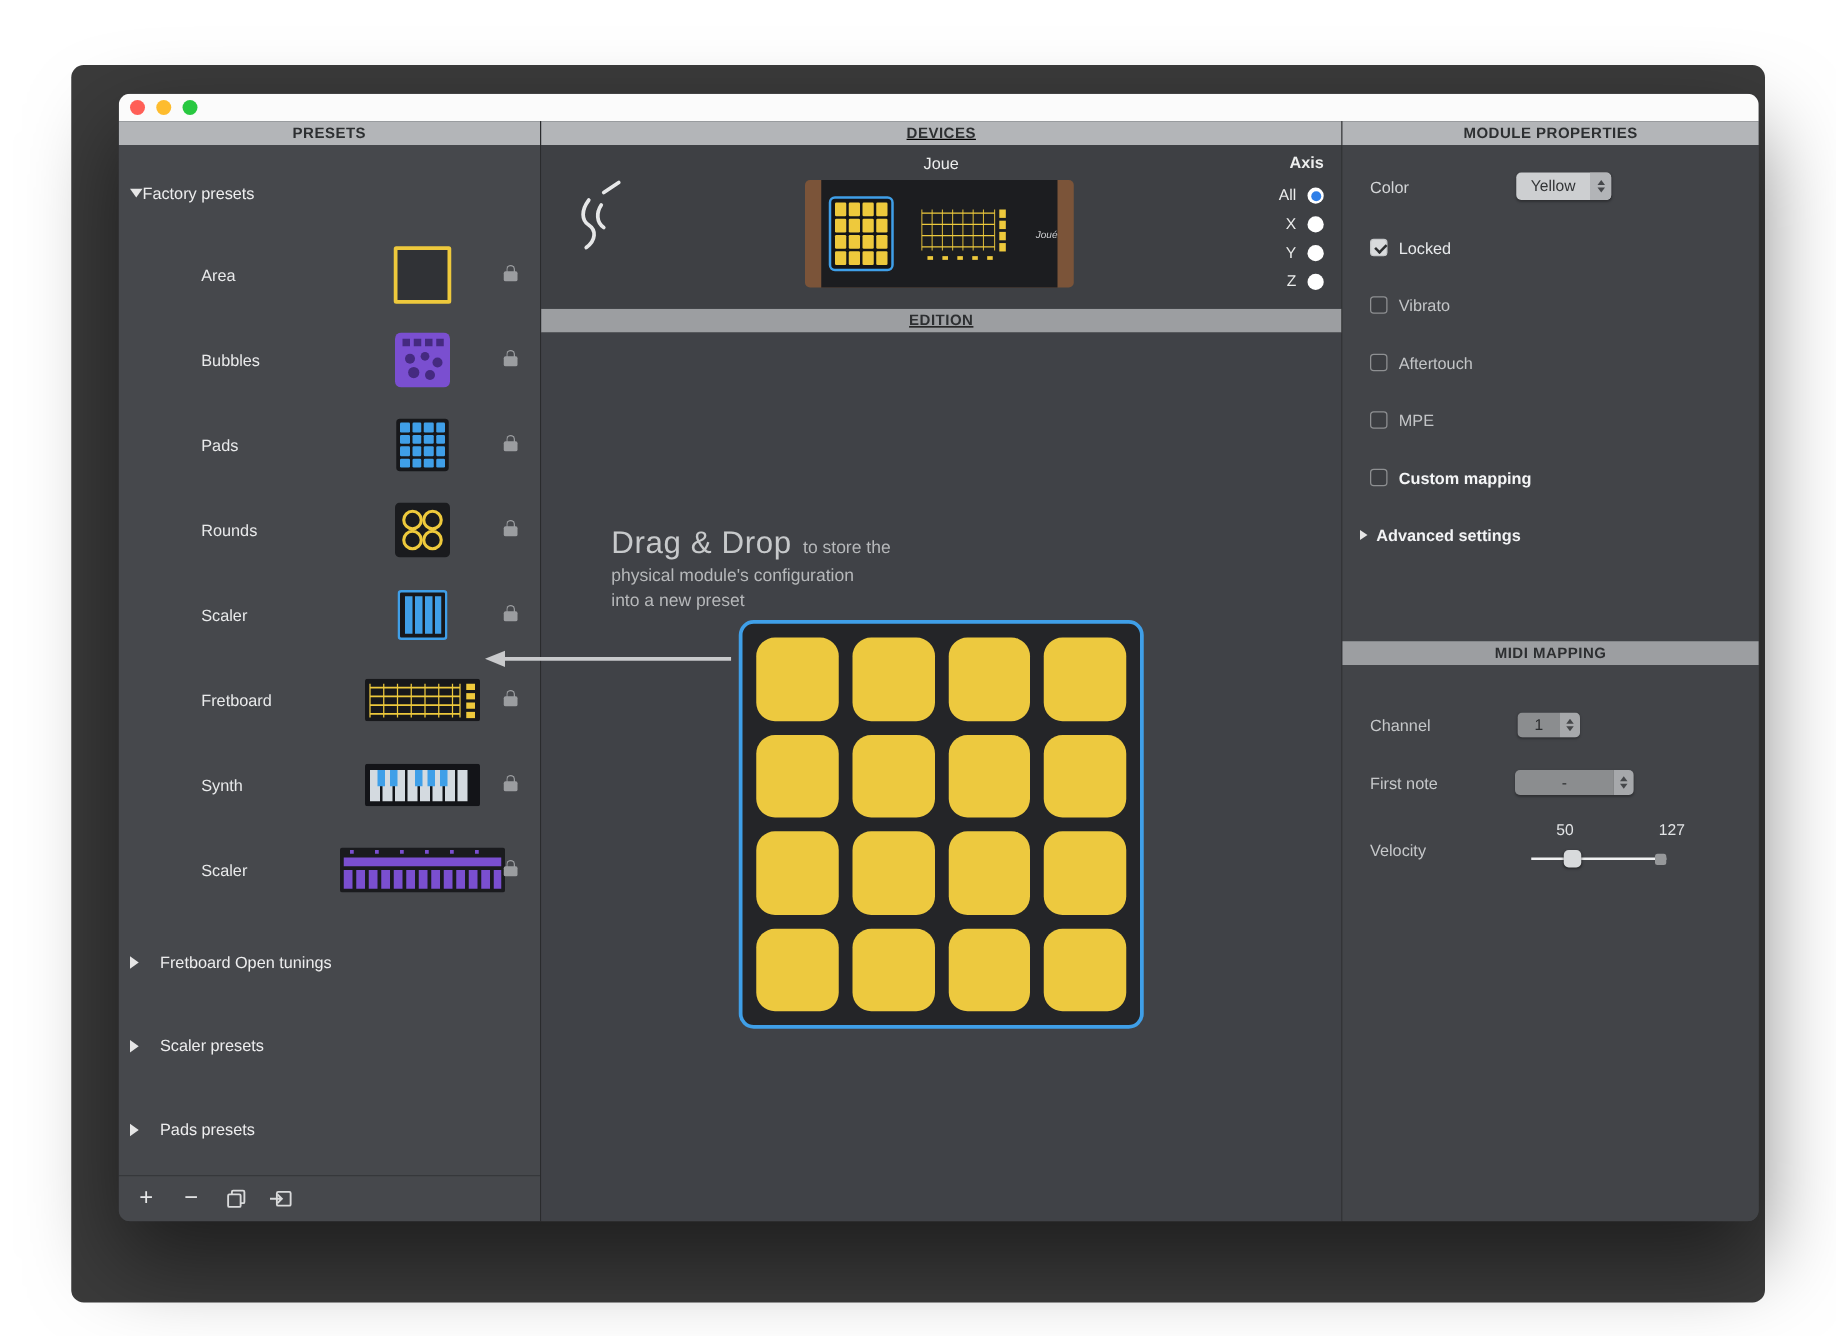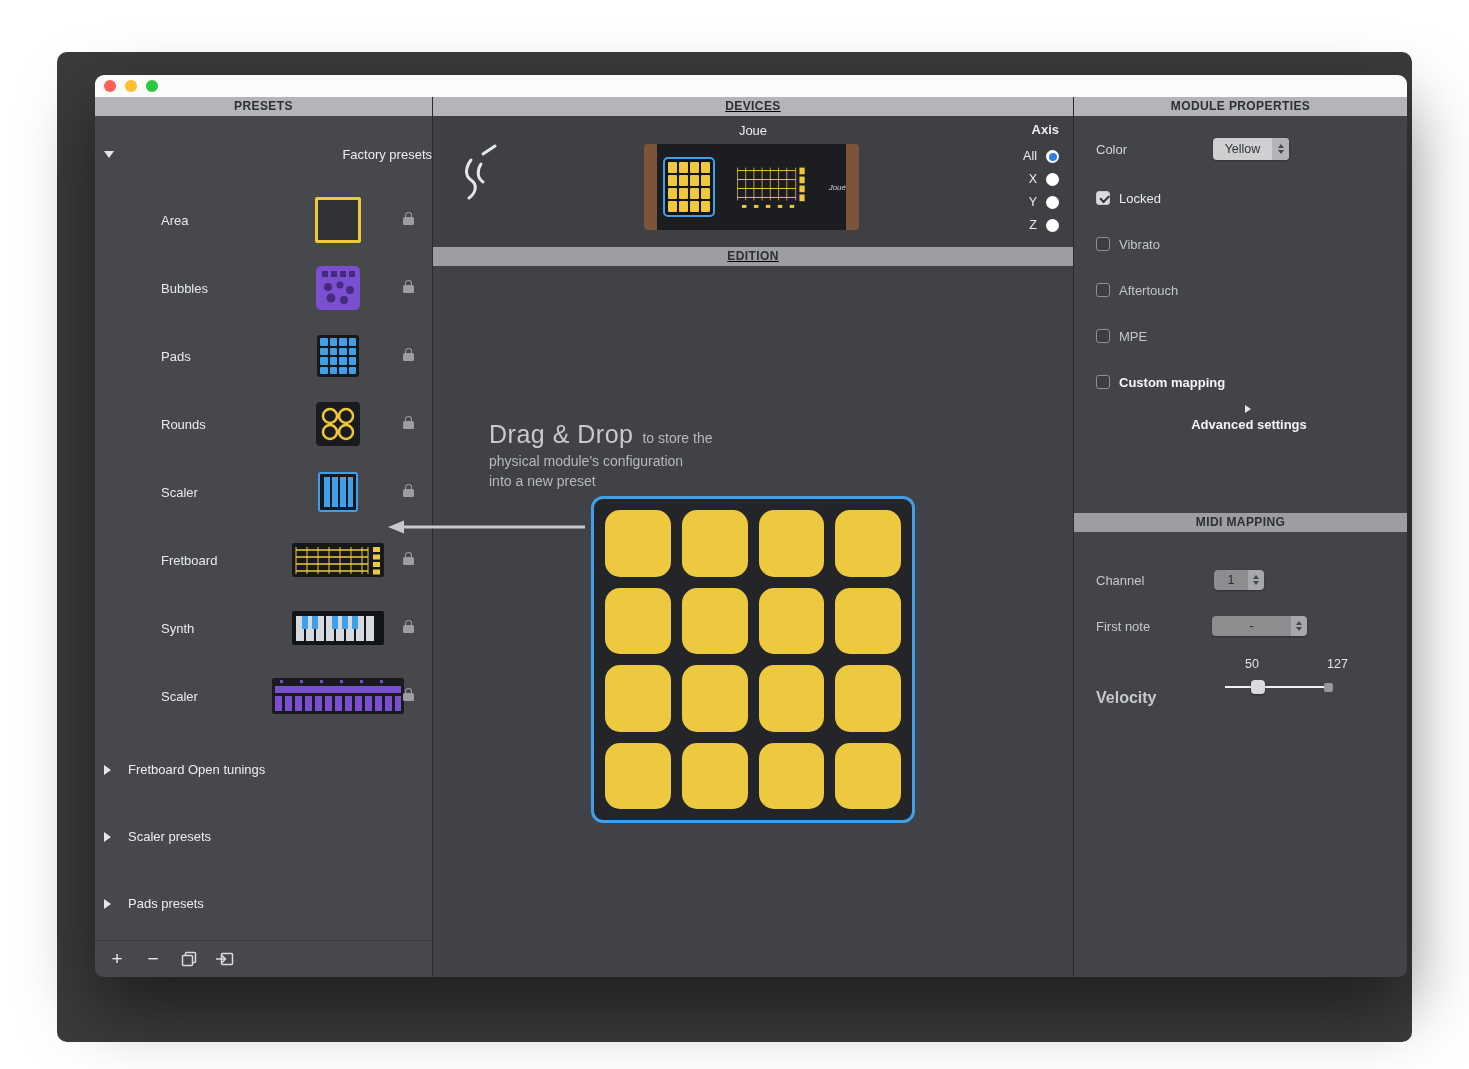--- a/index.html
+++ b/index.html
@@ -22,22 +22,22 @@
   .tl{width:12px;height:12px;border-radius:50%;}
   .tl.red{background:#ff5f57}.tl.yel{background:#febc2e}.tl.grn{background:#28c840}
 
   .app{display:flex;height:880px;}
   .panel-header{height:19px;line-height:19px;text-align:center;background:#b3b5b8;color:#2d2f31;
     font-size:12px;font-weight:bold;letter-spacing:.4px;}
   .panel-header.sub{background:#9c9ea1;}
 
   
   .panel-left{width:337px;background:#46484c;position:relative;}
-  .factory-row{display:flex;align-items:center;gap:14px;padding-left:9px;height:36px;margin-top:20px;
-    font-size:13px;color:#ededee;justify-content:space-between;}
+  .factory-row{display:flex;align-items:center;padding-left:9px;height:36px;margin-top:20px;
+    font-size:13px;color:#ededee;}
   .tri-down{width:0;height:0;border-left:5px solid transparent;border-right:5px solid transparent;border-top:7px solid #e6e6e6;}
   .tri-right{width:0;height:0;border-top:5px solid transparent;border-bottom:5px solid transparent;border-left:7px solid #e6e6e6;}
   .preset-list{margin-top:14px;}
   .preset-row{position:relative;height:68px;font-size:13px;color:#e9eaeb;margin-left:16px;}
   .preset-label{position:absolute;left:50px;top:50%;transform:translateY(-50%);}
   .preset-icon{position:absolute;left:227px;top:50%;transform:translate(-50%,-50%);display:flex;}
   .lock{position:absolute;right:18px;top:50%;margin-top:-3px;width:11px;height:8px;background:#9b9da0;border-radius:1.5px;}
   .lock:before{content:"";position:absolute;left:1.5px;top:-5px;width:5px;height:5px;
     border:1.5px solid #9b9da0;border-bottom:none;border-radius:4px 4px 0 0;}
   .group-row{display:flex;align-items:center;gap:17px;padding-left:9px;height:67px;font-size:13px;color:#ededee;}
@@ -91,33 +91,33 @@
   .chev-up{width:0;height:0;border-left:3.5px solid transparent;border-right:3.5px solid transparent;border-bottom:4px solid #45474a;}
   .chev-dn{width:0;height:0;border-left:3.5px solid transparent;border-right:3.5px solid transparent;border-top:4px solid #45474a;}
   .cb-row{height:46px;display:flex;align-items:center;padding-left:22px;gap:9px;}
   .cb{width:14px;height:14px;border:1px solid #8e9092;border-radius:3px;background:#3c3e42;box-sizing:border-box;position:relative;flex:none;}
   .cb.checked{background:#d9dbdd;border-color:#c6c8ca;}
   .cb.checked:after{content:"";position:absolute;left:2.5px;top:3px;width:7px;height:3.5px;
     border-left:2px solid #2c2e30;border-bottom:2px solid #2c2e30;transform:rotate(-45deg);}
   .cb-label{font-size:13px;color:#c3c5c7;}
   .cb-row.locked .cb-label{color:#e8eaec;}
   .cb-row.emph .cb-label{color:#f4f5f6;font-weight:bold;}
-  .adv-row{height:46px;display:flex;align-items:center;padding-left:14px;gap:4px;flex-direction:column;}
+  .adv-row{height:46px;display:flex;align-items:center;padding-left:14px;gap:4px;}
   .adv-row .tri-right{border-top-width:4.5px;border-bottom-width:4.5px;border-left-width:6px;}
   .adv-label{font-size:13px;font-weight:bold;color:#f2f3f5;margin-left:3px;}
 
   .midi{flex:1;padding-top:25px;box-sizing:border-box;}
   .midi-row{position:relative;height:46px;display:flex;align-items:center;padding-left:22px;font-size:13px;color:#c6c8ca;}
   .stepper{position:absolute;top:13px;height:20px;display:flex;border-radius:4px;overflow:hidden;box-shadow:0 1px 2px rgba(0,0,0,.3);}
   .stepper.channel{left:140px;width:50px;}
   .stepper.firstnote{left:138px;width:95px;}
   .stepper-value{flex:1;background:#8b8d8f;color:#2b2d2f;display:flex;align-items:center;justify-content:center;font-size:12.5px;}
   .stepper-cap{width:16px;background:#a6a8ab;display:flex;flex-direction:column;align-items:center;justify-content:center;gap:2px;}
   .velocity-row{position:relative;height:70px;}
-  .vel-label{position:absolute;left:22px;top:40px;font-size:16px;color:#c6c8ca;font-weight:bold;}
+  .vel-label{position:absolute;left:22px;top:24px;font-size:13px;color:#c6c8ca;}
   .vel-min{position:absolute;left:171px;top:8px;font-size:12.5px;color:#e2e4e6;}
   .vel-max{position:absolute;left:253px;top:8px;font-size:12.5px;color:#e2e4e6;}
   .vel-track{position:absolute;left:151px;top:30px;width:108px;height:16px;}
   .vel-line{position:absolute;left:0;right:0;top:7px;height:2px;background:#f0f1f2;}
   .vel-handle{position:absolute;left:26px;top:1px;width:14px;height:14px;background:#d8dadc;border-radius:4px;box-shadow:0 1px 2px rgba(0,0,0,.4);}
   .vel-handle2{position:absolute;right:0;top:4px;width:9px;height:9px;background:#96989a;border-radius:2px;}
 </style>
 </head>
 <body>
 

